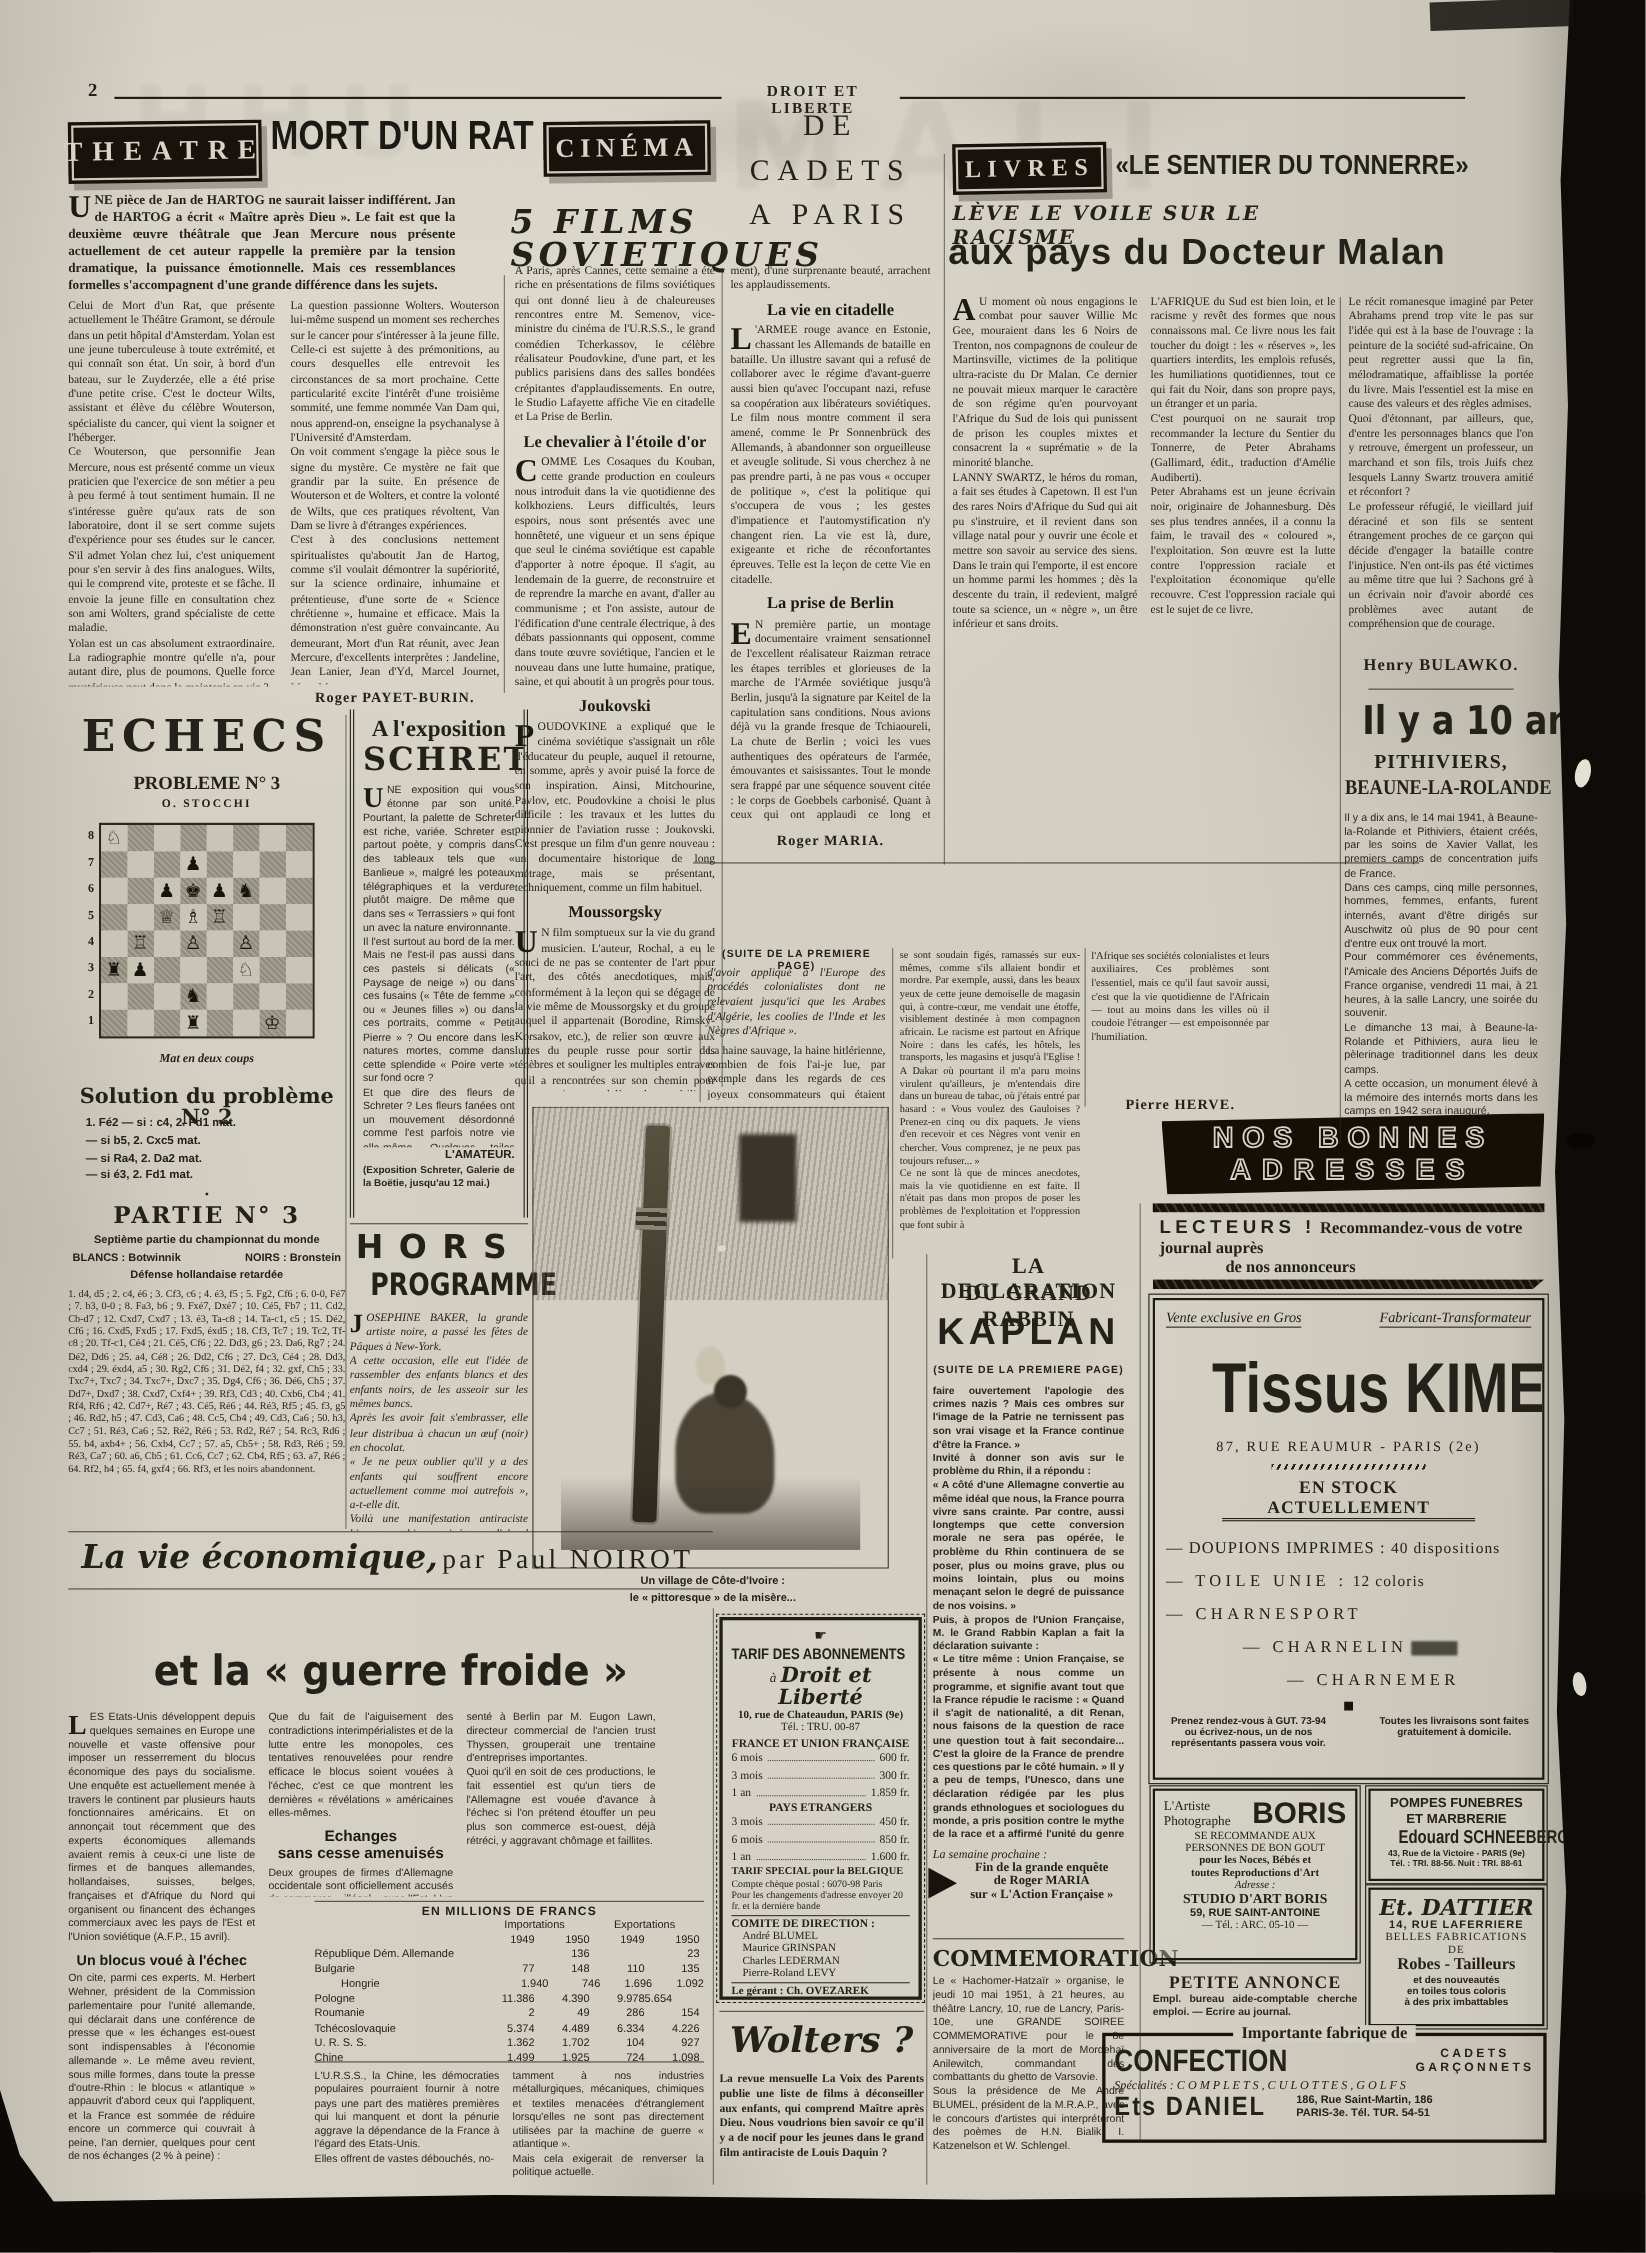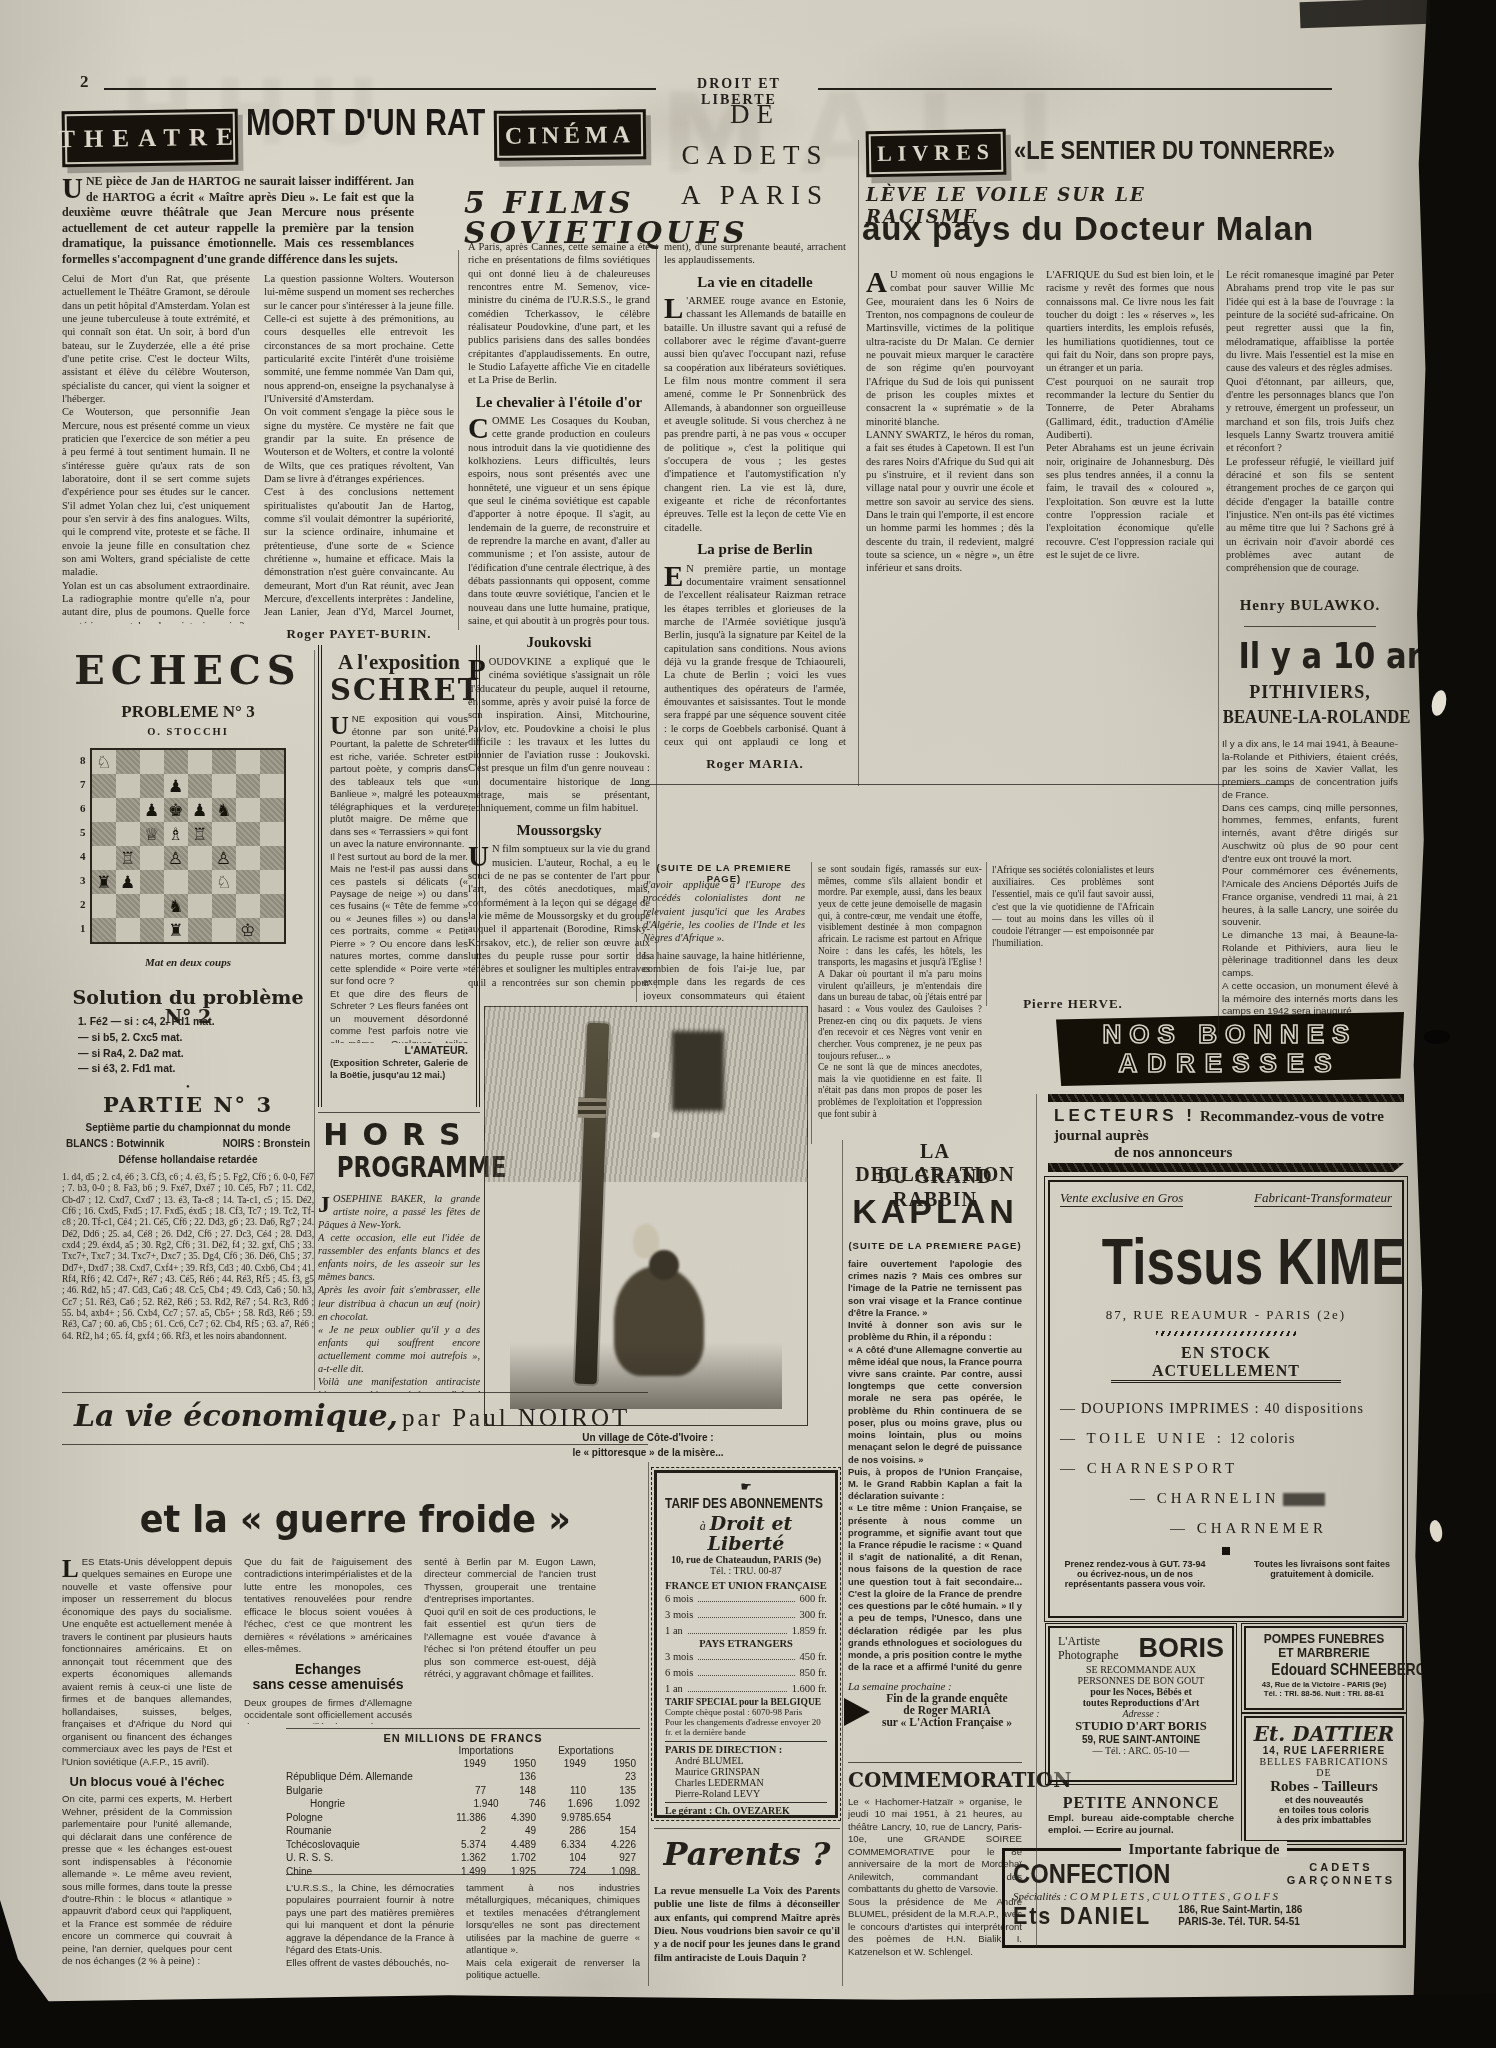--- a/index.html
+++ b/index.html
@@ -457,37 +457,37 @@
       </div>
     <div class="trow">
         <span>1 an</span>
         <span class="leader"></span>
         <span>1.600 fr.</span>
       </div>
     <div style="font-size:9.5px;font-weight:700;">TARIF SPECIAL pour la BELGIQUE</div>
     <div style="font-size:9px;">Compte chèque postal : 6070-98 Paris</div>
     <div style="font-size:9px;">Pour les changements d'adresse envoyer 20 fr. et la dernière bande</div>
     <div style="border-top:1px solid #33302a;margin:4px 0 2px;"></div>
-    <div class="bold" style="font-size:10.5px;">PARIS DE DIRECTION :</div>
+    <div class="bold" style="font-size:10.5px;">COMITE DE DIRECTION :</div>
     <div style="font-size:10px;padding-left:10px;">André BLUMEL</div>
     <div style="font-size:10px;padding-left:10px;">Maurice GRINSPAN</div>
     <div style="font-size:10px;padding-left:10px;">Charles LEDERMAN</div>
     <div style="font-size:10px;padding-left:10px;">Pierre-Roland LEVY</div>
     <div style="border-top:1px solid #33302a;margin:3px 0 2px;"></div>
     <div class="bold" style="font-size:10px;">Le gérant : Ch. OVEZAREK</div>
     <div style="display:flex;gap:4px;align-items:center;">
       <span style="display:inline-block;width:16px;height:8px;background:#2a261e;border-radius:2px 4px 1px 1px;"></span>
       <span class="bold" style="font-size:10px;">IMPRIMERIE S.I.P.N.</span>
     </div>
 
   </div>
 
   <div class="hr-thin" style="left:654px;top:1828px;width:186px;"></div>
   <div class="abs ctr" style="left:654px;top:1838px;width:186px;">
-    <span class="ital" style="font:700 italic 32px/1 'DejaVu Serif',serif;">Parents ?</span>
+    <span class="ital" style="font:700 italic 32px/1 'DejaVu Serif',serif;">Wolters ?</span>
   </div>
   <div class="abs prose" style="left:654px;top:1884px;width:186px;height:102px;font-weight:600;">La revue mensuelle La Voix des Parents publie une liste de films à déconseiller aux enfants, qui comprend Maître après Dieu. Nous voudrions bien savoir ce qu'il y a de nocif pour les jeunes dans le grand film antiraciste de Louis Daquin ?</div>
 
   <div class="abs" style="left:1056px;top:1012px;width:348px;height:74px;background:#141008;clip-path:polygon(0 10%,100% 0,99% 90%,1.5% 100%);display:flex;flex-direction:column;align-items:center;justify-content:center;">
     <span class="outline-txt sans" style="font-weight:700;font-size:26px;letter-spacing:8px;line-height:1.1;">NOS BONNES</span>
     <span class="outline-txt sans" style="font-weight:700;font-size:26px;letter-spacing:10px;line-height:1.1;">ADRESSES</span>
   </div>
 
   <div class="abs" style="left:1048px;top:1094px;width:356px;">
     <div class="hatch" style="height:8px;"></div>

